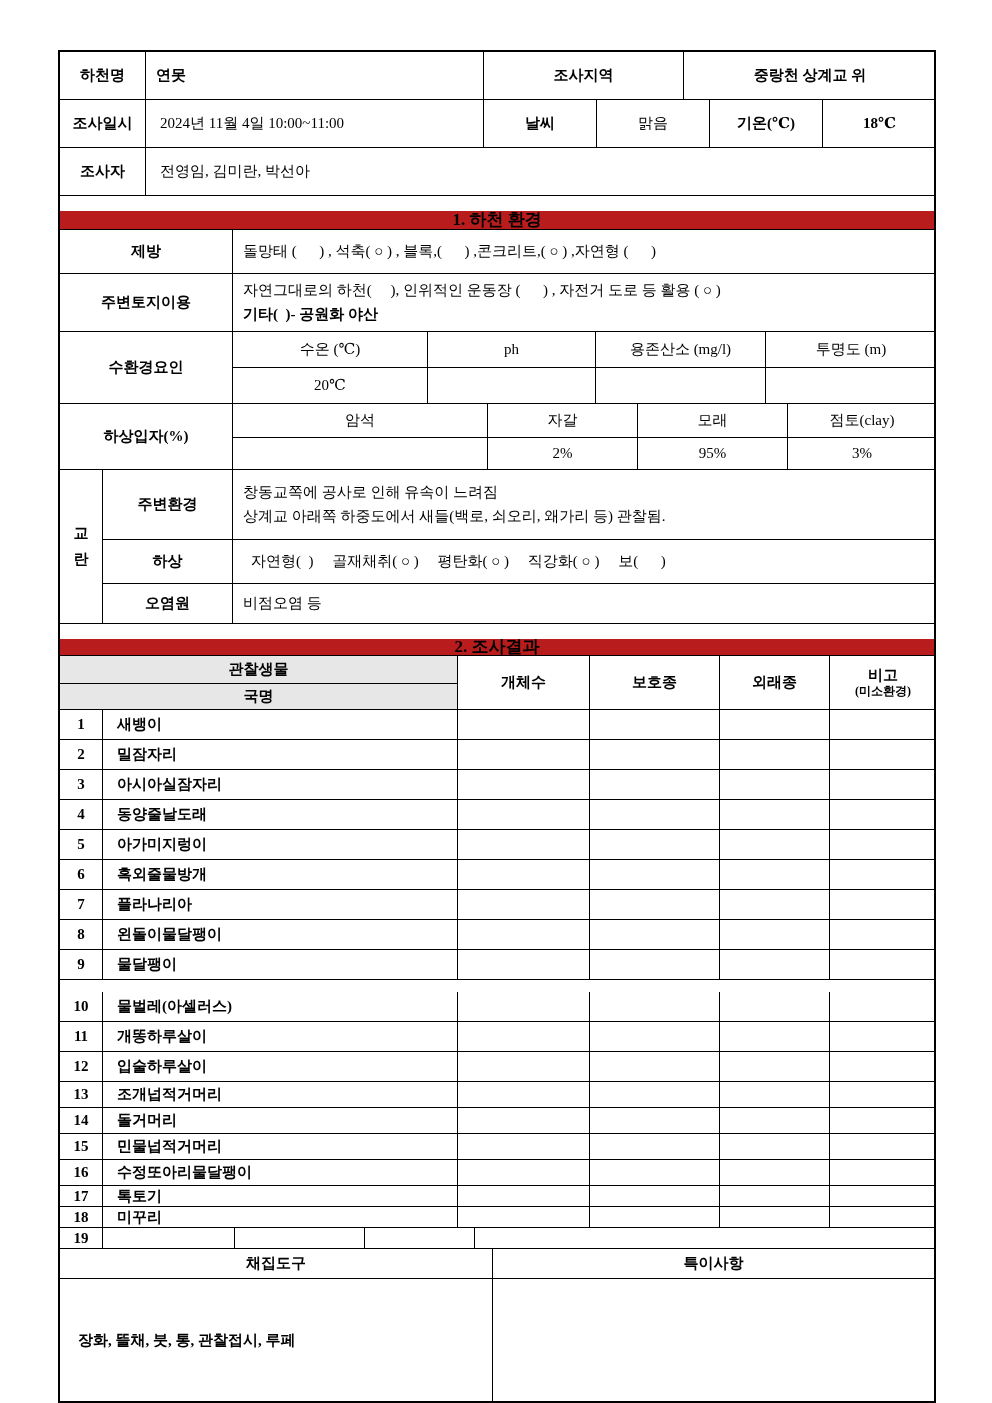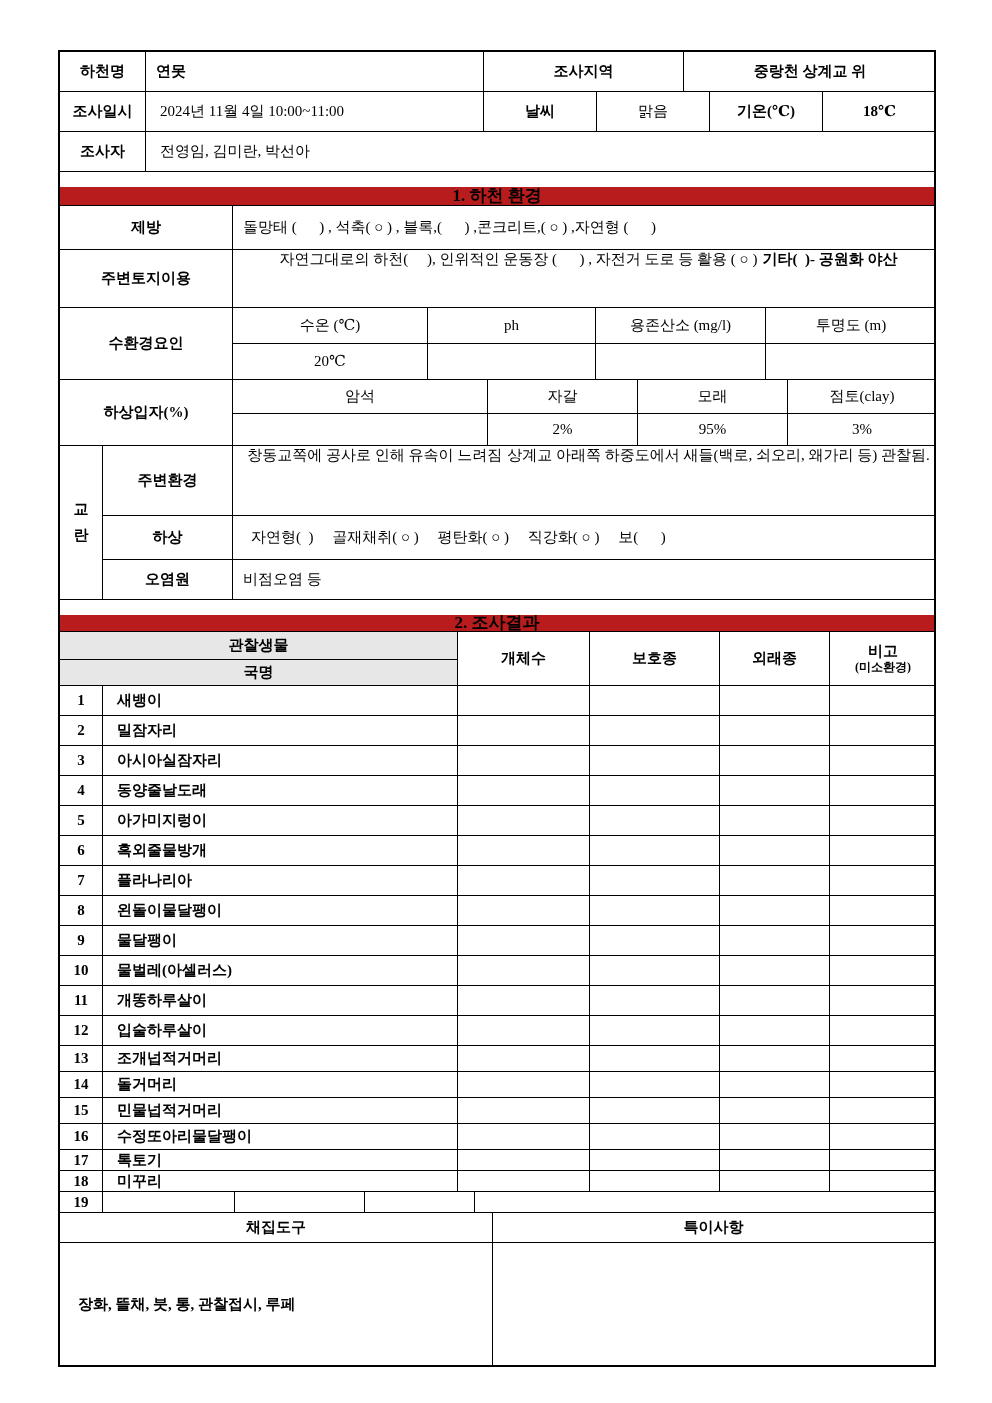--- a/index.html
+++ b/index.html
@@ -20,21 +20,21 @@
   .cell {
     display: flex; align-items: center; justify-content: center;
     border-right: 1px solid #000;
     font-size: 15px; line-height: 1.25; overflow: hidden;
   }
   .cell.last { border-right: none; }
   .left { justify-content: flex-start; padding-left: 10px; }
   .pl14 { padding-left: 14px; }
   .pl18 { padding-left: 18px; }
   .lines {
-    flex-direction: row; align-items: flex-start; justify-content: center;
+    flex-direction: column; align-items: flex-start; justify-content: center;
     padding-left: 10px; gap: 5px;
   }
   .vstack { display: flex; flex-direction: column; flex: 1; }
   .bold { font-weight: bold; }
   .green { background: #b91c1c; margin-top: 15px; }
   .gray  { background: #e7e7e7; }
   .fs17 { font-size: 17px; }
   .fs12 { font-size: 12px; }
   .pre { white-space: pre; }
   .flex1 { flex: 1; }
@@ -45,21 +45,21 @@
   .w113{width:113px;flex:0 0 113px}.w130{width:130px;flex:0 0 130px}
   .w132{width:132px;flex:0 0 132px}.w148{width:148px;flex:0 0 148px}
   .w150{width:150px;flex:0 0 150px}.w168{width:168px;flex:0 0 168px}
   .w170{width:170px;flex:0 0 170px}.w173{width:173px;flex:0 0 173px}
   .w195{width:195px;flex:0 0 195px}.w200{width:200px;flex:0 0 200px}
   .w252{width:252px;flex:0 0 252px}.w255{width:255px;flex:0 0 255px}
   .w338{width:338px;flex:0 0 338px}.w355{width:355px;flex:0 0 355px}
   .w398{width:398px;flex:0 0 398px}.w433{width:433px;flex:0 0 433px}
   
   .h26{height:26px}.h28{height:28px}.h30{height:30px}.h32{height:32px}
-  .h34{height:34px}.h36{height:36px}.h40{height:40px}.h44{height:44px}
+  .h34{height:34px}.h36{height:36px}.h40{height:48px}.h44{height:44px}
   .h52{height:44px}.h54{height:54px}.h58{height:58px}.h66{height:66px}
   .h70{height:70px}.h72{height:72px}.h122{height:122px}.h154{height:154px}
 </style>
 </head>
 <body>
 
 <div class="doc">
 
   <div class="row bb h40">
     <div class="cell w86 bold">하천명</div>
@@ -242,21 +242,21 @@
         <div class="cell w106 last"></div>
       </div>
       <div class="row bb" style="height: 30px;">
         <div class="cell w43 bold">9</div>
         <div class="cell w355 left pl14 bold">물달팽이</div>
         <div class="cell w132"></div>
         <div class="cell w130"></div>
         <div class="cell w110"></div>
         <div class="cell w106 last"></div>
       </div>
-      <div class="row bb" style="height: 30px;">
+      <div class="row bb" style="height: 30px; margin-top: 12px;">
         <div class="cell w43 bold">10</div>
         <div class="cell w355 left pl14 bold">물벌레(아셀러스)</div>
         <div class="cell w132"></div>
         <div class="cell w130"></div>
         <div class="cell w110"></div>
         <div class="cell w106 last"></div>
       </div>
       <div class="row bb" style="height: 30px;">
         <div class="cell w43 bold">11</div>
         <div class="cell w355 left pl14 bold">개똥하루살이</div>

